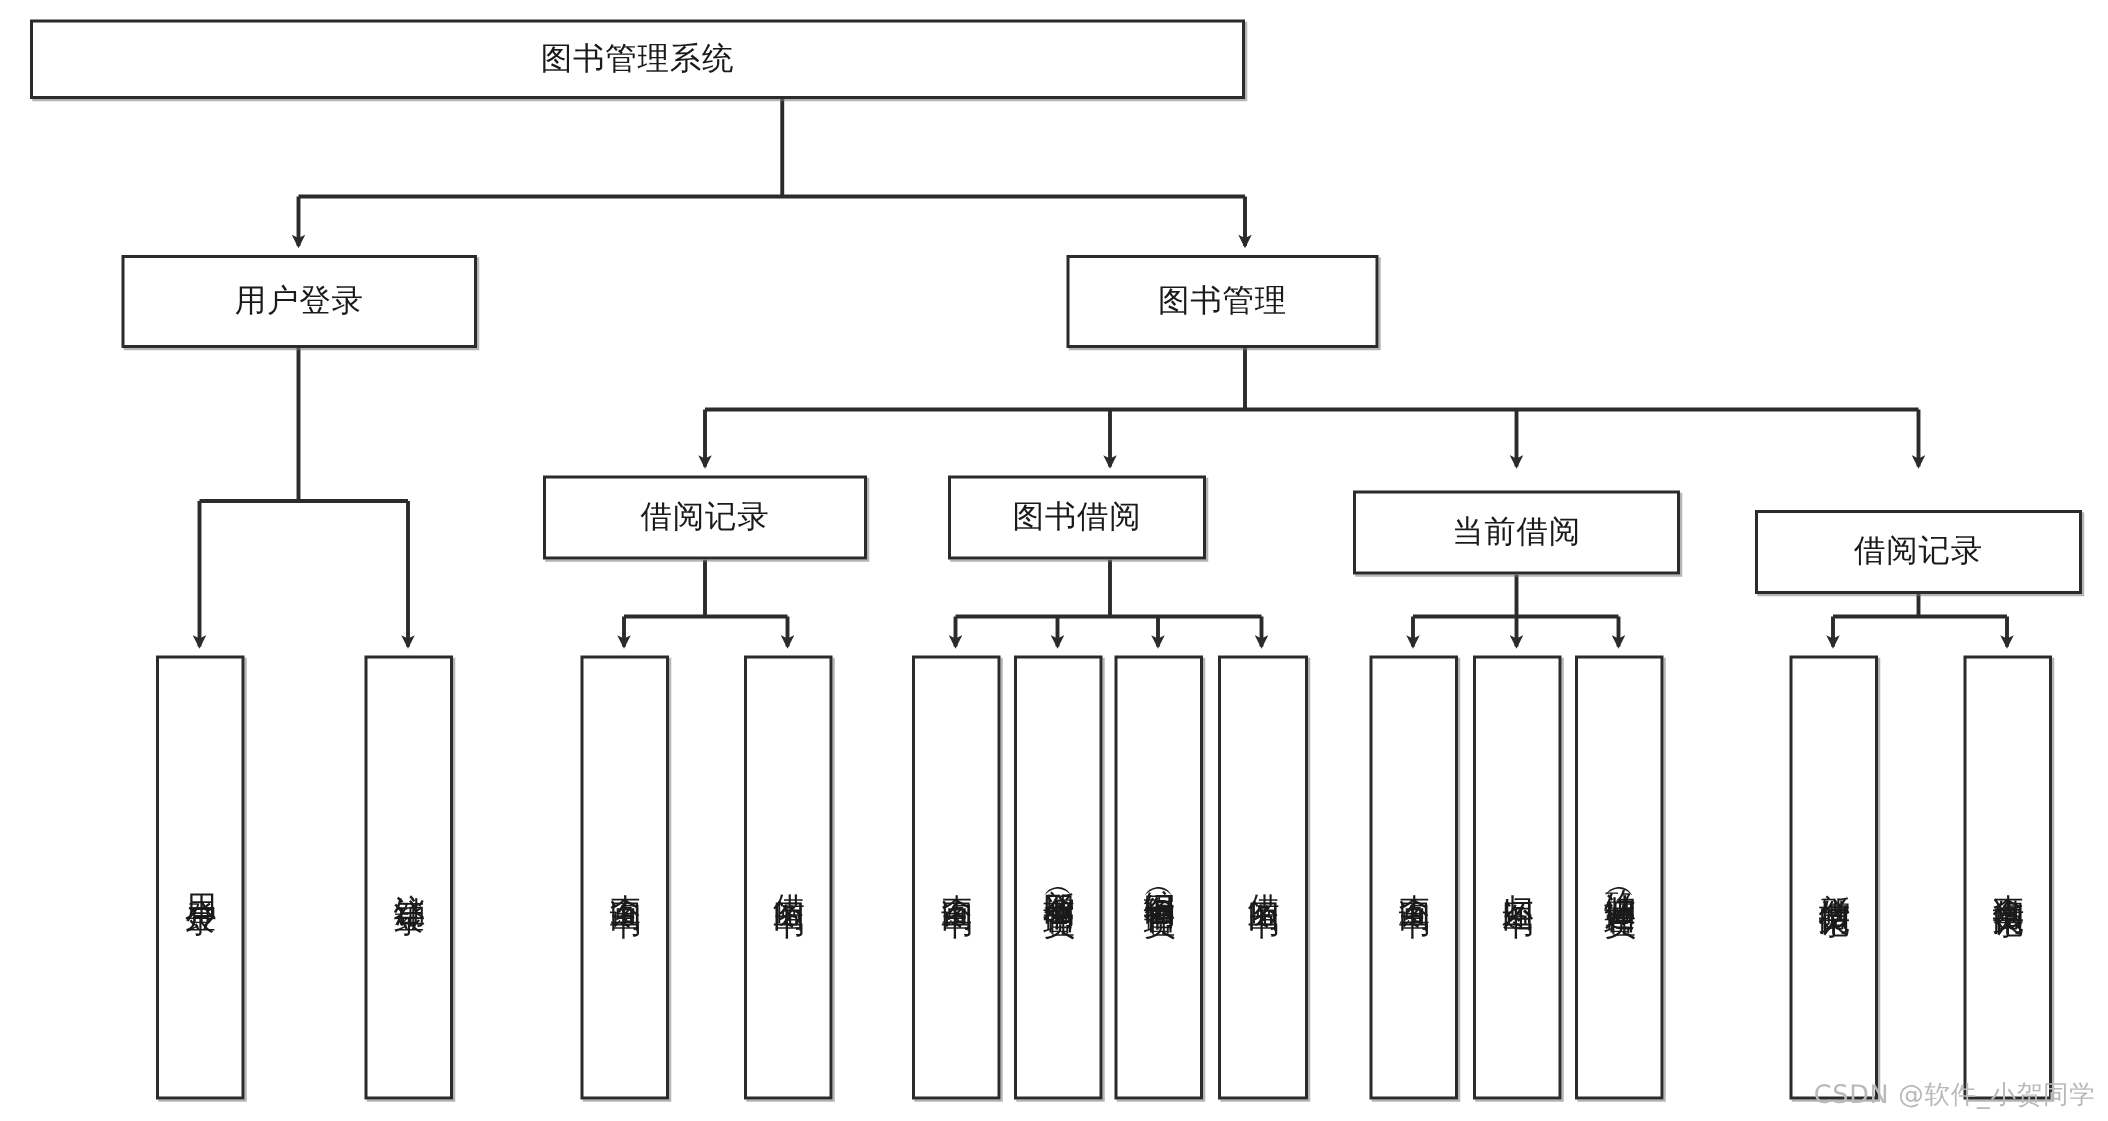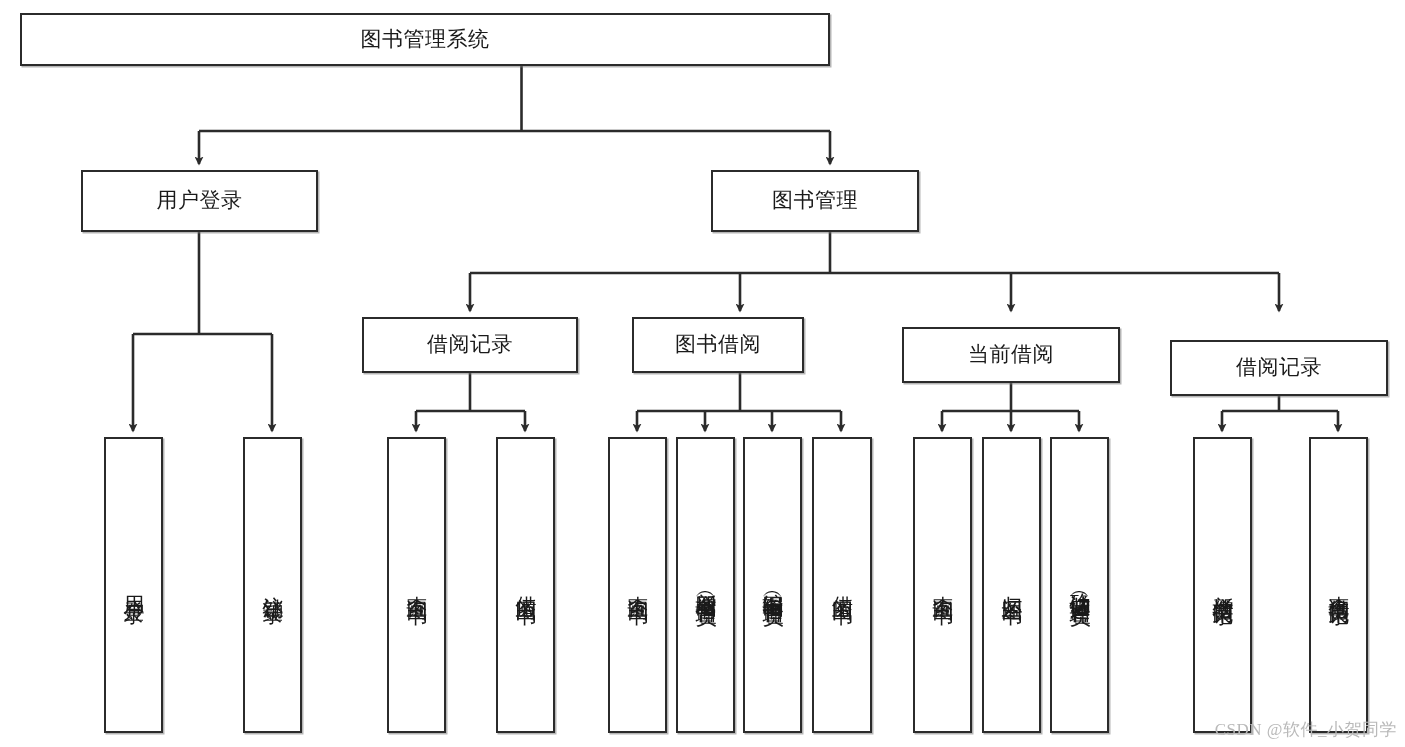--- a/index.html
+++ b/index.html
@@ -63,21 +63,20 @@
   #watermark {
     position: absolute;
     right: 8px;
     bottom: 6px;
     font-size: 17px;
     color: #b9b9b9;
     letter-spacing: 0.5px;
     z-index: 6;
     white-space: nowrap;
     pointer-events: none;
-    font-family: Liberation Serif, serif;
   }
 </style>
 </head>
 <body>
 
 <div id="canvas">
 
   <svg id="diagram-svg" viewBox="0 0 1405 747" xmlns="http://www.w3.org/2000/svg">
     <defs>
       <marker id="arrow" markerWidth="9" markerHeight="9" refX="7.5" refY="4.5" orient="auto" markerUnits="userSpaceOnUse">

